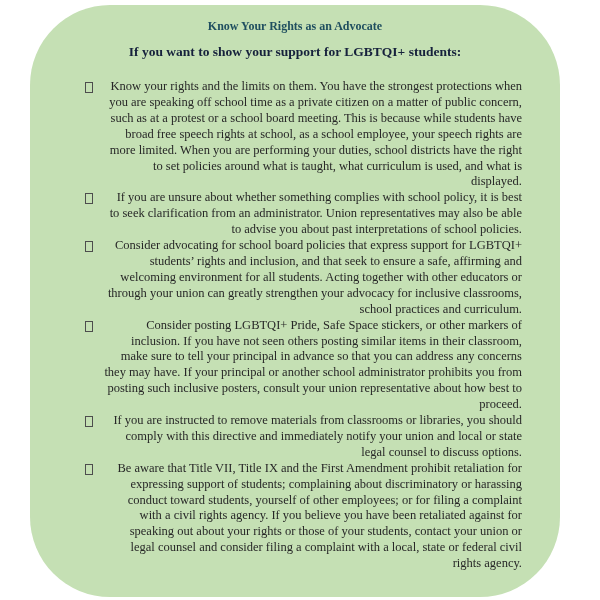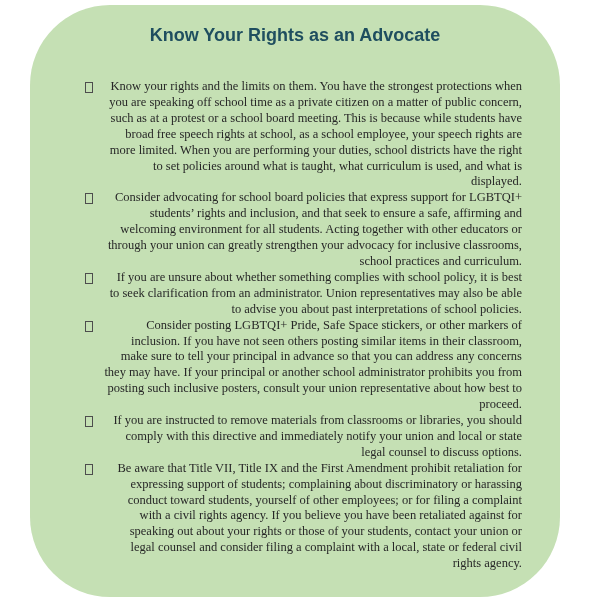--- a/index.html
+++ b/index.html
@@ -20,25 +20,25 @@
     left: 30px;
     top: 5px;
     width: 530px;
     height: 592px;
     background: #c5e0b4;
     border-radius: 80px;
     box-sizing: border-box;
   }
   .card-title {
     margin: 0;
-    padding-top: 22px;
+    padding-top: 13px;
     text-align: center;
-    font-family: Liberation Sans, sans-serif;
+    font-family: Liberation Serif, serif;
     font-weight: bold;
-    font-size: 18px;
+    font-size: 12px;
     line-height: 17px;
     color: #1f4e5f;
   }
   .card-subtitle {
     margin: 0;
     padding-top: 9px;
     text-align: center;
     font-family: "Liberation Serif", serif;
     font-weight: bold;
     font-size: 13.5px;
@@ -74,33 +74,34 @@
     color: #272727;
     text-align: right;
   }
 </style>
 </head>
 <body>
 
 <div class="page">
   <div class="card">
     <h1 class="card-title">Know Your Rights as an Advocate</h1>
+    <h2 class="card-subtitle">If you want to show your support for LGBTQI+ students:</h2>
 
     <div class="list">
       <div class="item">
         <span class="marker"></span>
         <span class="item-text">Know your rights and the limits on them. You have the strongest protections when you are speaking off school time as a private citizen on a matter of public concern, such as at a protest or a school board meeting. This is because while students have broad free speech rights at school, as a school employee, your speech rights are more limited. When you are performing your duties, school districts have the right to set policies around what is taught, what curriculum is used, and what is displayed.</span>
       </div>
       <div class="item">
         <span class="marker"></span>
-        <span class="item-text">Consider advocating for school board policies that express support for LGBTQI+ students’ rights and inclusion, and that seek to ensure a safe, affirming and welcoming environment for all students. Acting together with other educators or through your union can greatly strengthen your advocacy for inclusive classrooms, school practices and curriculum.</span>
+        <span class="item-text">If you are unsure about whether something complies with school policy, it is best to seek clarification from an administrator. Union representatives may also be able to advise you about past interpretations of school policies.</span>
       </div>
       <div class="item">
         <span class="marker"></span>
-        <span class="item-text">If you are unsure about whether something complies with school policy, it is best to seek clarification from an administrator. Union representatives may also be able to advise you about past interpretations of school policies.</span>
+        <span class="item-text">Consider advocating for school board policies that express support for LGBTQI+ students’ rights and inclusion, and that seek to ensure a safe, affirming and welcoming environment for all students. Acting together with other educators or through your union can greatly strengthen your advocacy for inclusive classrooms, school practices and curriculum.</span>
       </div>
       <div class="item">
         <span class="marker"></span>
         <span class="item-text">Consider posting LGBTQI+ Pride, Safe Space stickers, or other markers of inclusion. If you have not seen others posting similar items in their classroom, make sure to tell your principal in advance so that you can address any concerns they may have. If your principal or another school administrator prohibits you from posting such inclusive posters, consult your union representative about how best to proceed.</span>
       </div>
       <div class="item">
         <span class="marker"></span>
         <span class="item-text">If you are instructed to remove materials from classrooms or libraries, you should comply with this directive and immediately notify your union and local or state legal counsel to discuss options.</span>
       </div>
       <div class="item">

